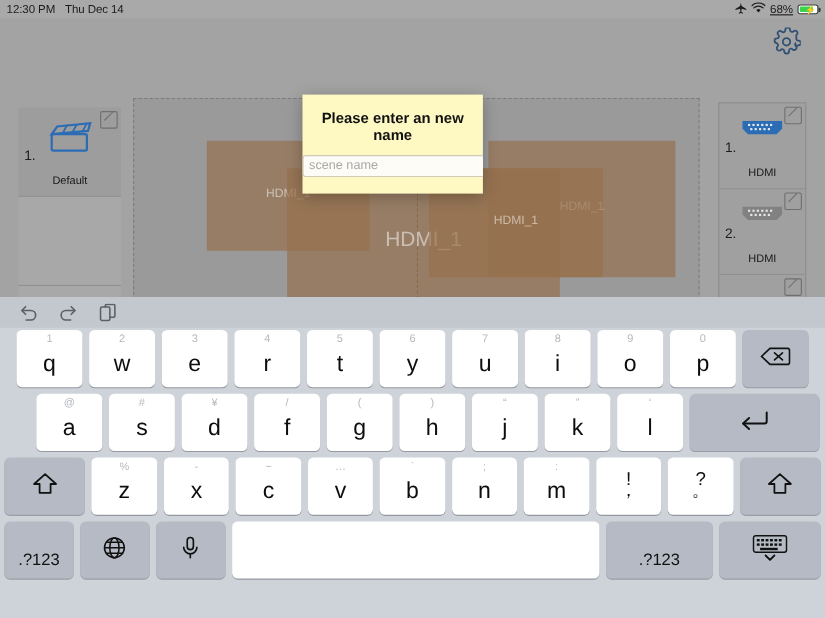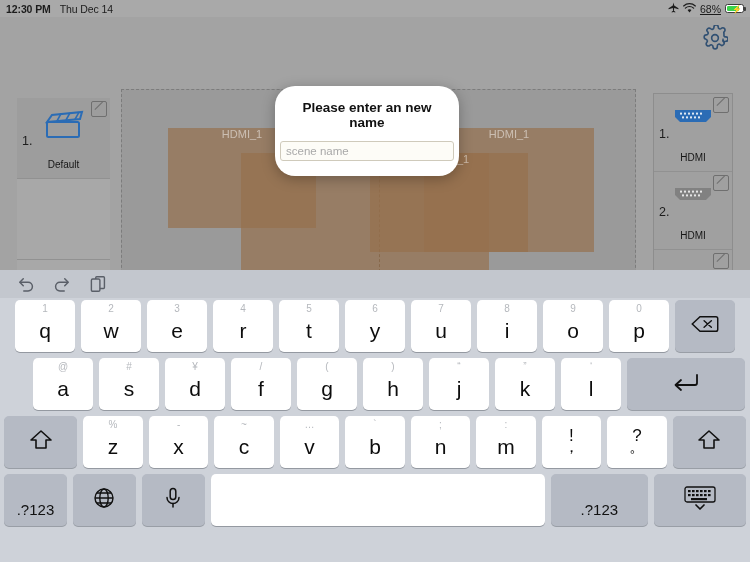--- a/index.html
+++ b/index.html
@@ -12,21 +12,21 @@
   #screen { position: relative; width: 750px; height: 562px; }
 
   
   .statusbar {
     position: absolute; top: 0; left: 0; width: 750px; height: 17px;
     background: #a9a9a9;
     display: flex; align-items: center;
     padding: 0 6px;
     font-size: 10.5px; color: #1c1c1c;
   }
-  .sb-time { font-weight: 700; margin-right: 9px; letter-spacing: -0.1px; }
+  .sb-time { font-weight: 400; margin-right: 9px; letter-spacing: -0.1px; }
   .sb-date { font-weight: 400; letter-spacing: -0.1px; }
   .sb-right { margin-left: auto; display: flex; align-items: center; gap: 4px; text-decoration: underline; }
   .sb-pct { font-size: 10.5px; }
   .batt {
     width: 19px; height: 9.5px; border: 1px solid #3d3d3d; border-radius: 2.5px;
     position: relative; background: #fff;
   }
   .batt::after {
     content:""; position:absolute; right:-2.6px; top:2.6px;
     width:1.6px; height:4px; background:#3d3d3d; border-radius:0 1px 1px 0;
@@ -105,21 +105,21 @@
     background: #9a9a9a;
     overflow: hidden;
   }
   .canvas-split {
     position: absolute; top: 0; bottom: 0; left: 50%;
     border-left: 1.8px dashed #6a5c4a;
   }
   .win {
     position: absolute;
     background: rgba(150,112,76,0.68);
-    display: flex; align-items: flex-start; justify-content: center;
+    display: flex; align-items: center; justify-content: center; margin-left: 20px;
   }
   .win-a { left: 46px;  top: 38px;  width: 148px; height: 100px; }
   .win-b { left: 119px; top: 63px;  width: 248px; height: 136px; }
   .win-c { left: 302px; top: 38px;  width: 170px; height: 124px; }
   .win-d { left: 248px; top: 63px;  width: 158px; height: 99px; }
   .win-label {
     color: rgba(255,255,255,0.5); font-size: 11px; padding-bottom: 4px;
   }
   .win-label.big { font-size: 19px; }
 
@@ -136,22 +136,22 @@
   }
   .hdmi-plug {
     position: absolute; left: 50%; top: 15px; transform: translateX(-50%);
     width: 40px; height: 15px;
   }
 
   
   .overlay { position: absolute; inset: 0; }
   .dialog {
     position: absolute; top: 86px; left: 275px;
-    width: 184px; background: #ffffff;
-    border-radius: 20px;
+    width: 164px; background: #fef9c3;
+    border-radius: 0;
     box-shadow: 0 3px 14px rgba(0,0,0,0.28);
     overflow: hidden;
   }
   .dlg-title {
     text-align: center; font-size: 13.5px; font-weight: bold;
     color: #111; padding: 14px 10px 11px;
   }
   .dlg-input {
     display: block; width: 174px; height: 20px; margin: 0 auto 15px;
     border: 1px solid #cfcabb; border-radius: 3px;

